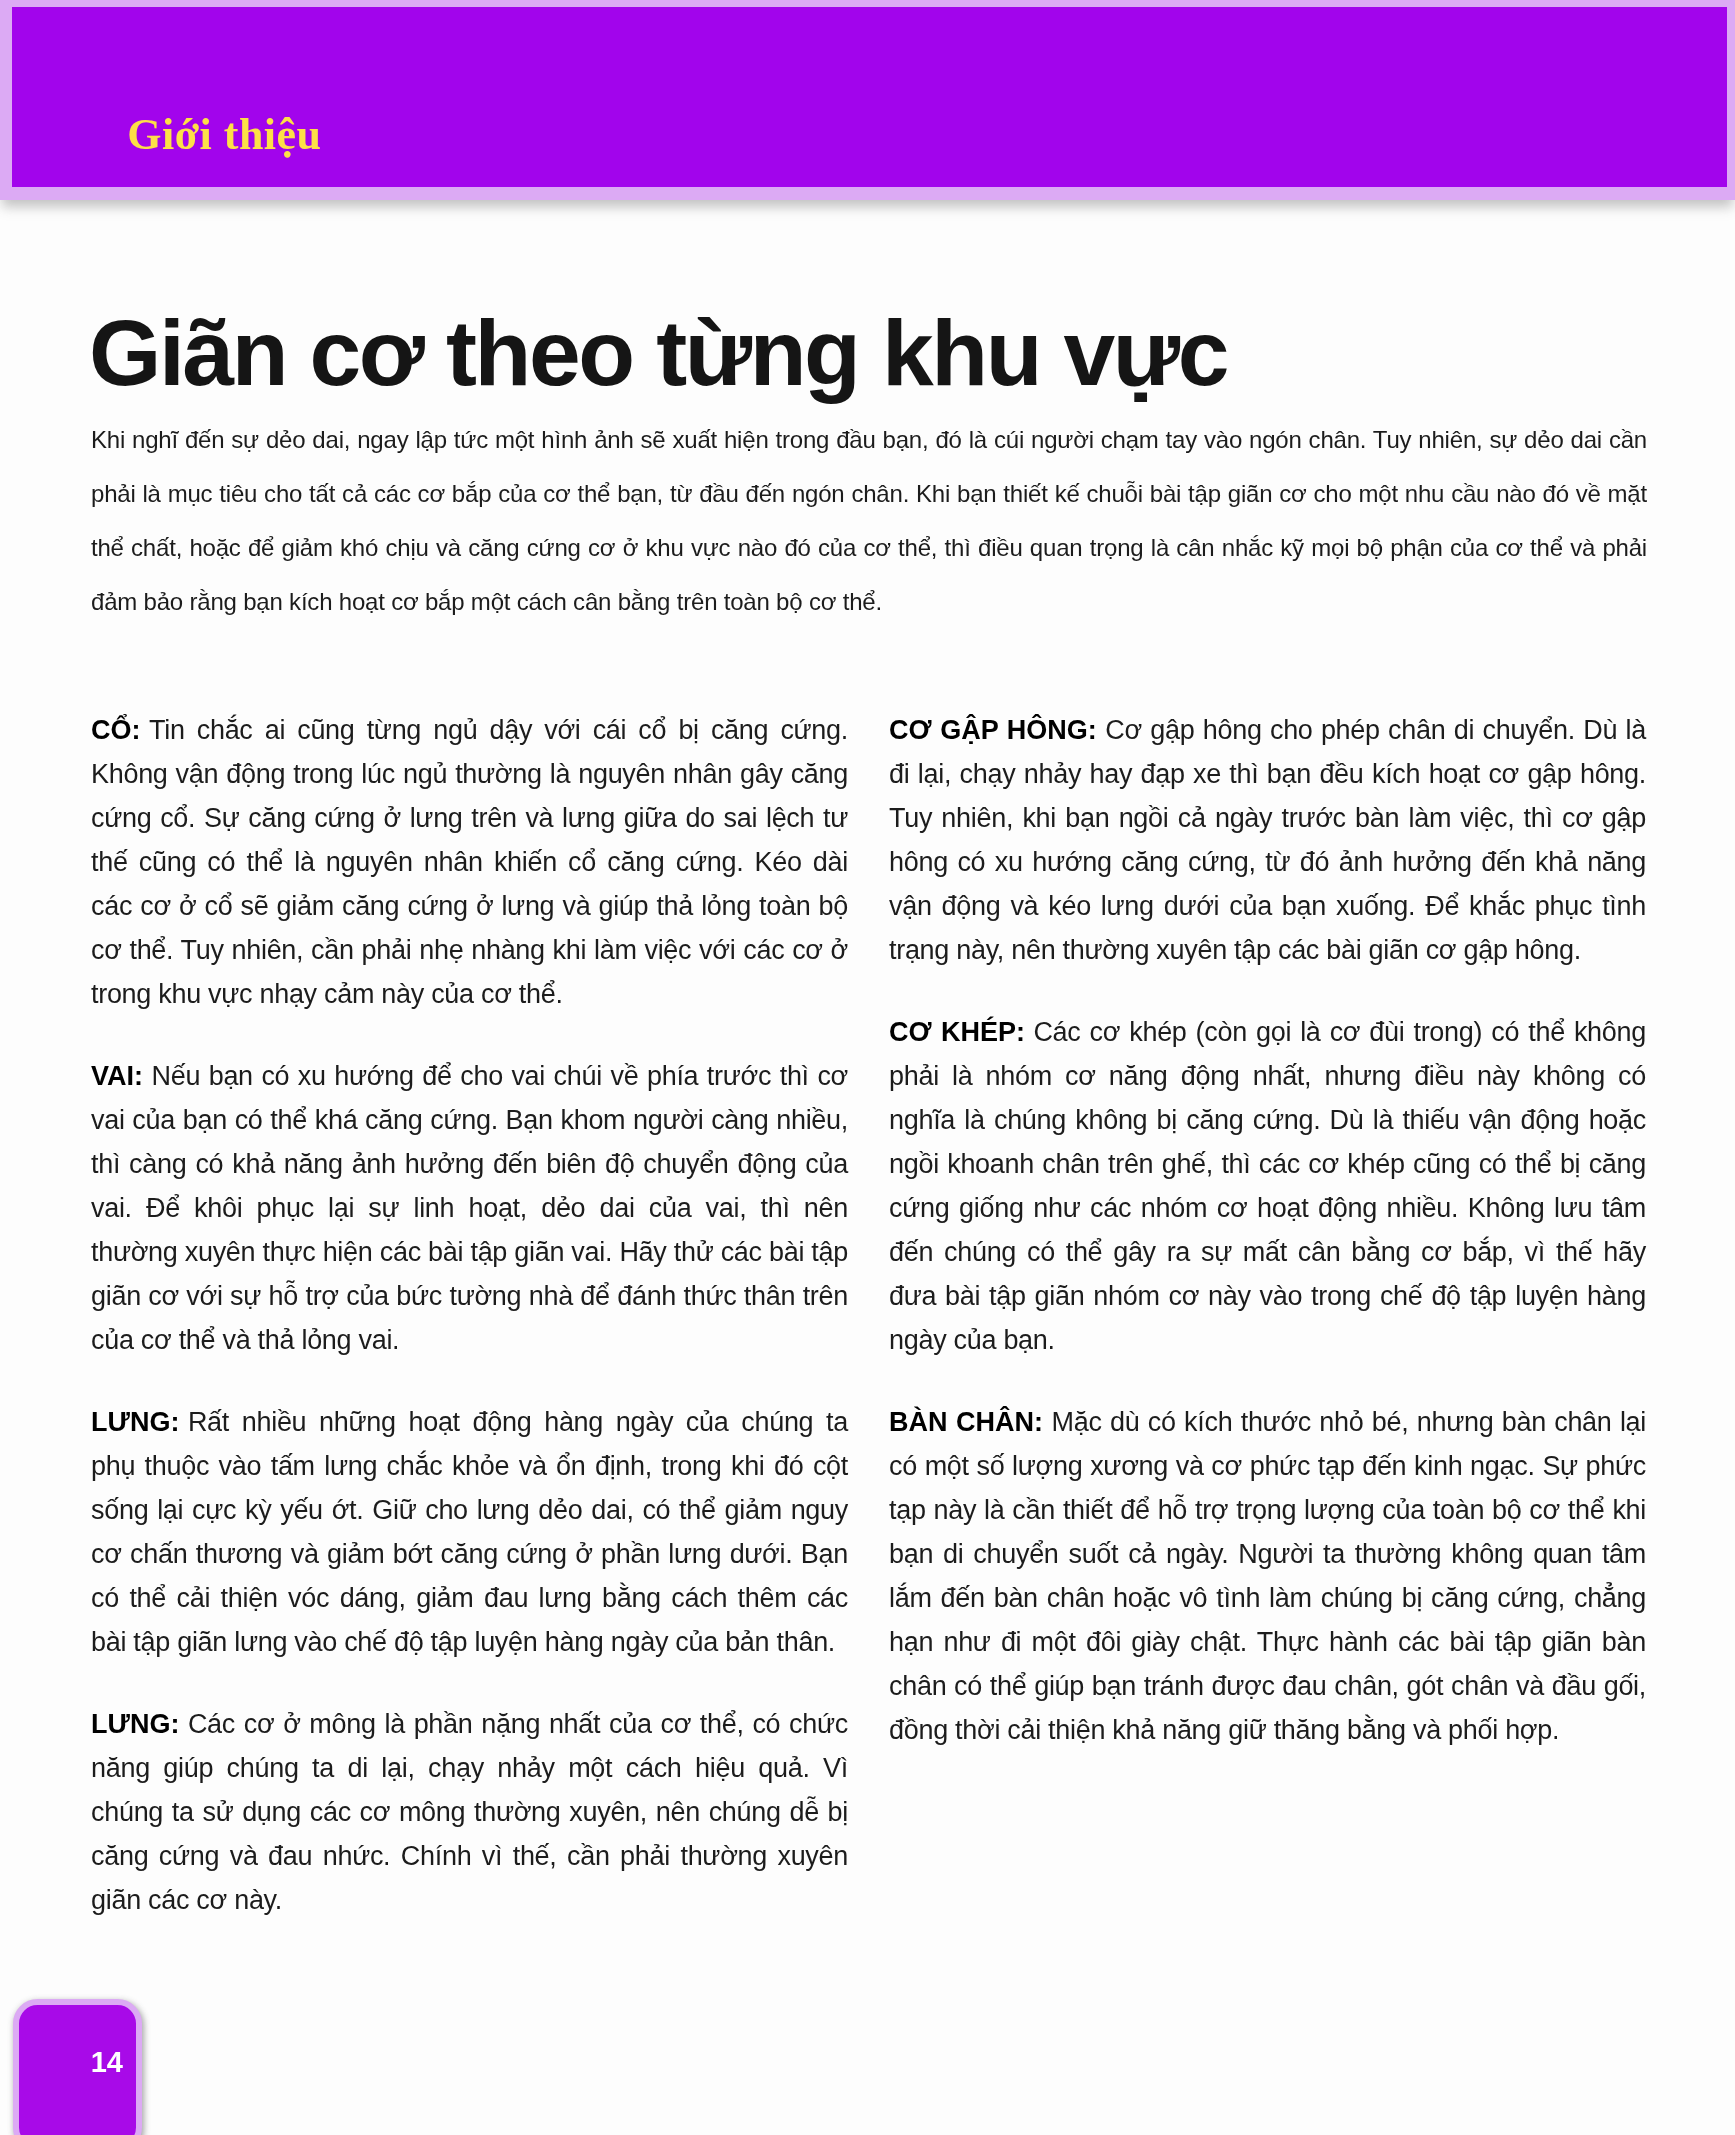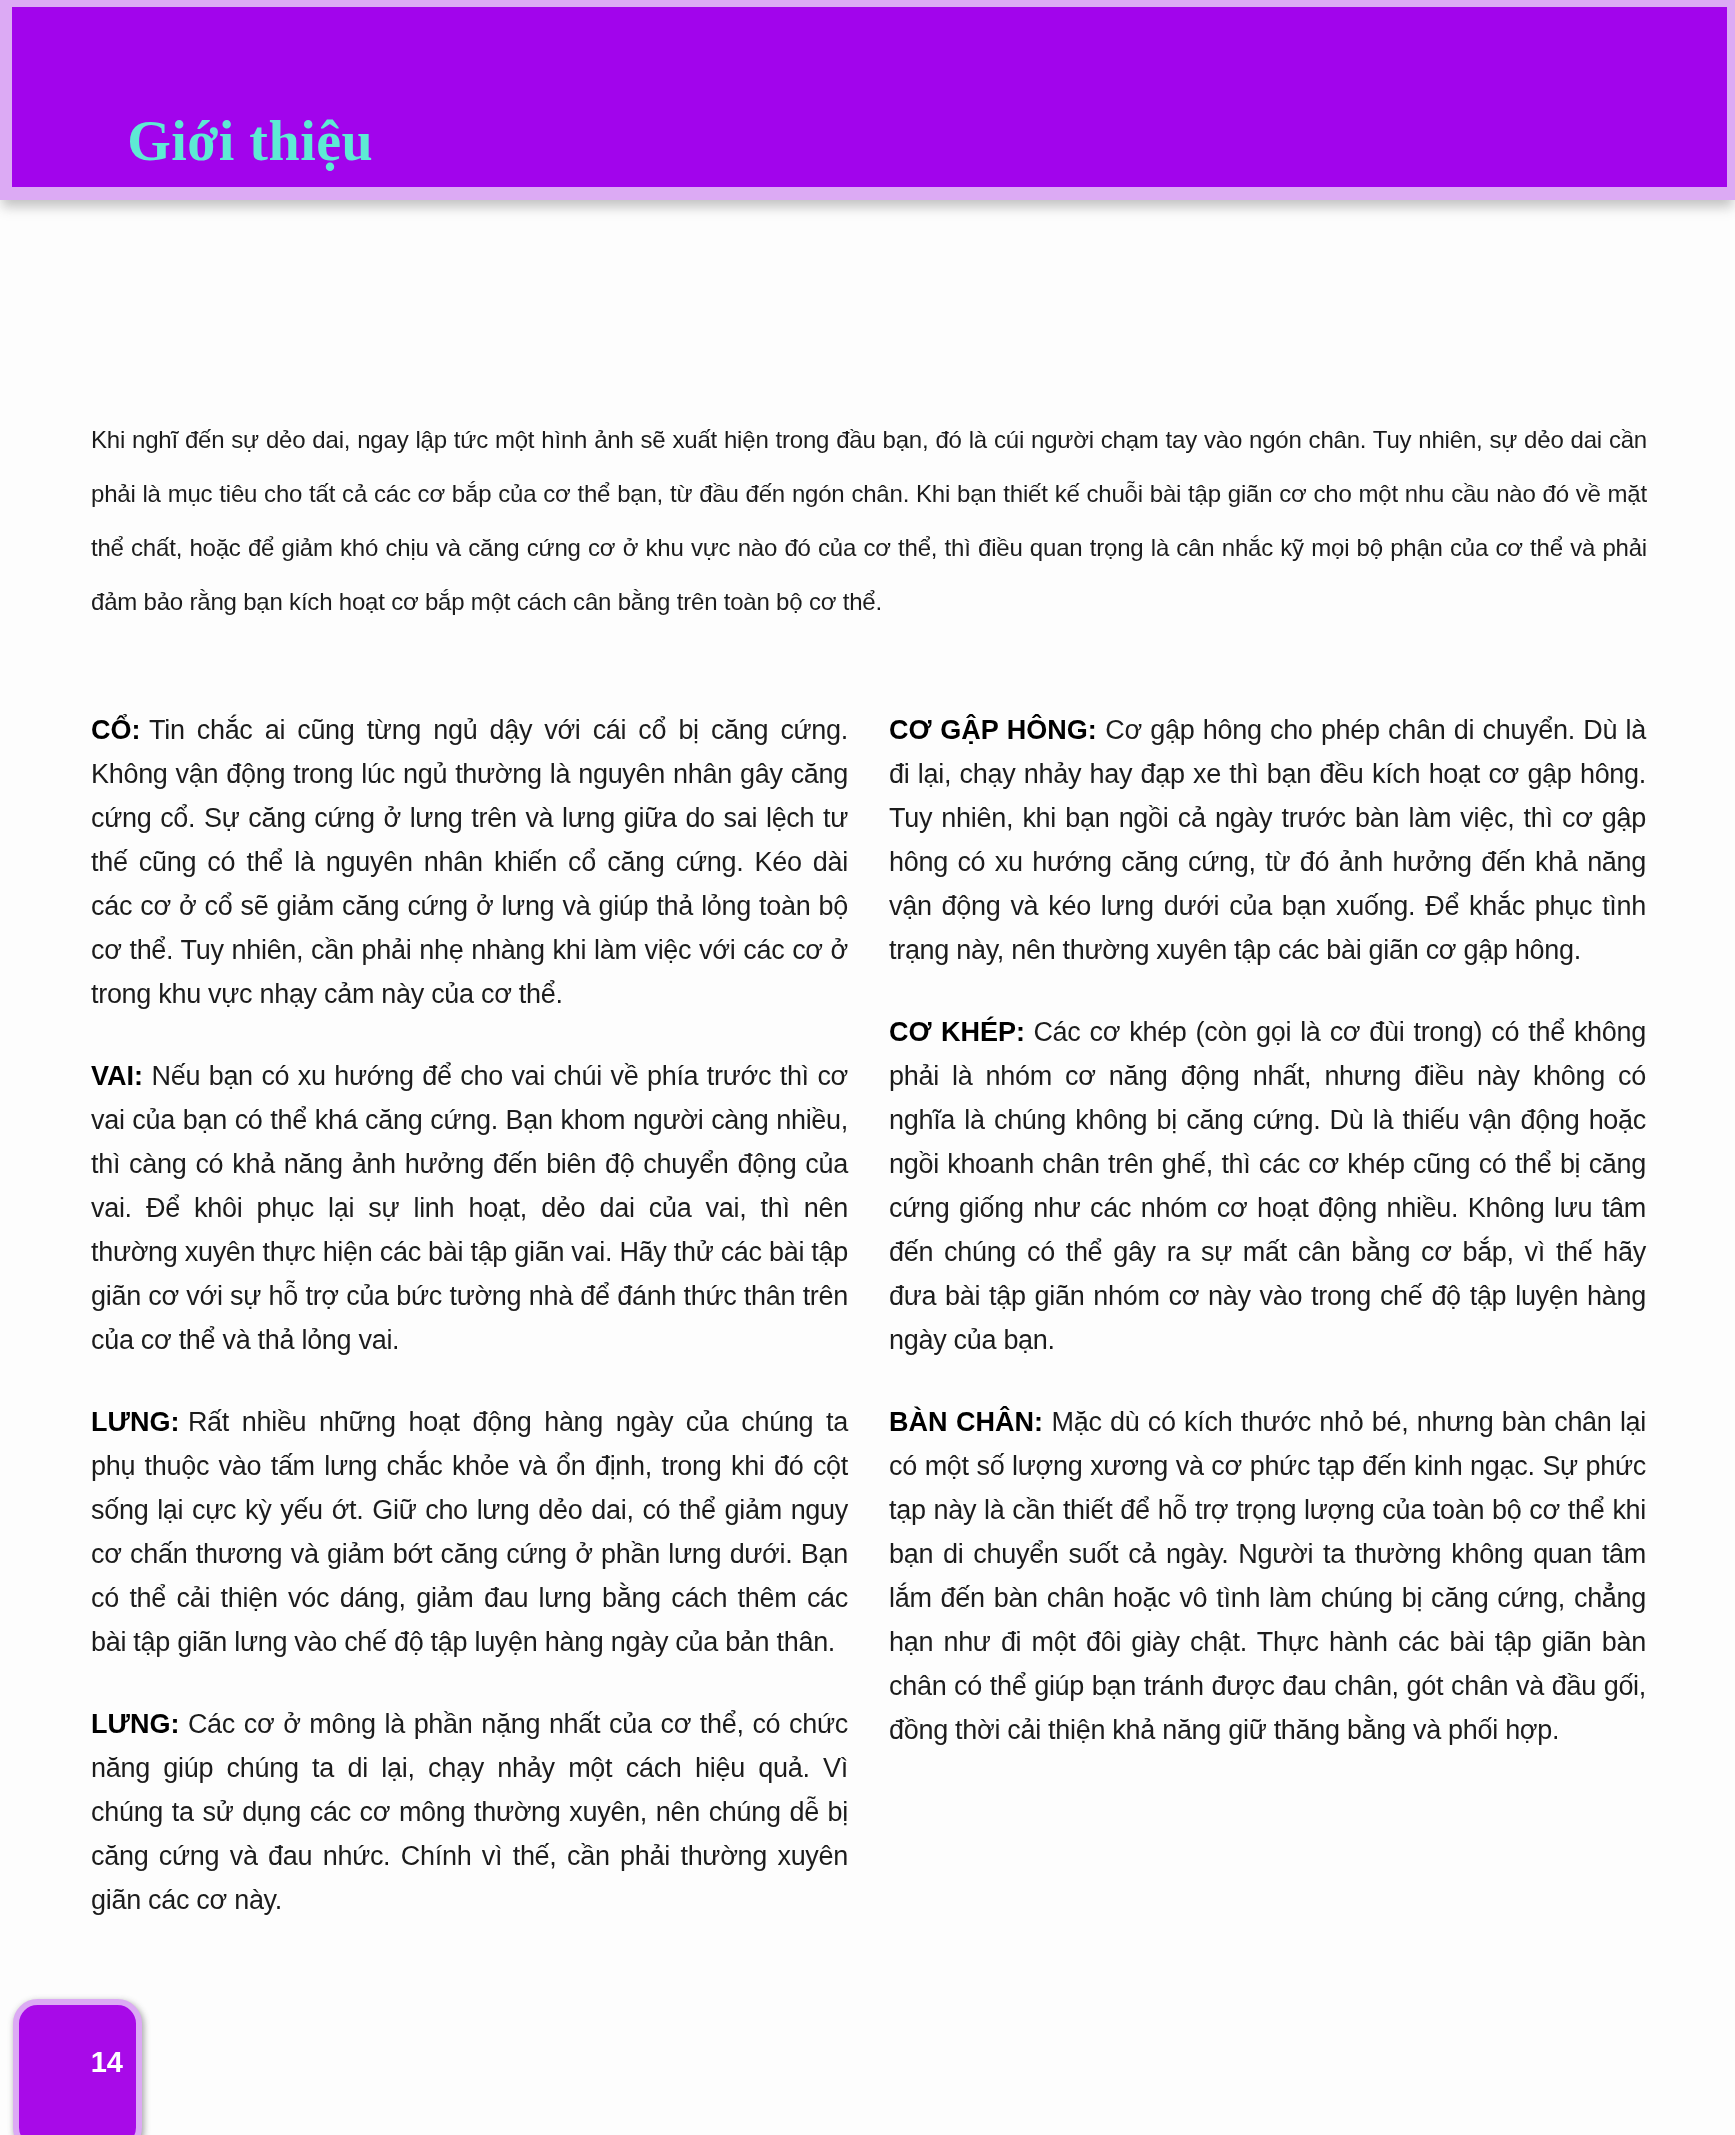--- a/index.html
+++ b/index.html
@@ -17,21 +17,21 @@
     background:#dcaaf4;
     box-shadow:0 8.5px 11.3px -1.9px rgba(90,90,90,.35);
   }
   .top-banner-inner{
     position:absolute;left:12.2px;right:8.5px;top:6.6px;bottom:13px;
     background:#a204ec;
   }
   .eyebrow{
     position:absolute;left:115px;top:102px;
     font-family:"Liberation Serif",serif;
-    font-size:56px;font-weight:bold;color:#5eead4;
+    font-size:44px;font-weight:bold;color:#fde047;
     letter-spacing:0.5px;
   }
   
   .page-title{
     position:absolute;left:89px;top:243px;width:1582px;
     font-size:93px;font-weight:bold;letter-spacing:-2.4px;
     color:#151515;line-height:1.05;
   }
   
   .intro{
@@ -81,20 +81,21 @@
 <body>
 
 <div class="page">
 
   <div class="top-banner">
     <div class="top-banner-inner">
       <div class="eyebrow">Giới thiệu</div>
     </div>
   </div>
 
+  <h1 class="page-title">Giãn cơ theo từng khu vực</h1>
 
   <p class="intro">Khi nghĩ đến sự dẻo dai, ngay lập tức một hình ảnh sẽ xuất hiện trong đầu bạn, đó là cúi người chạm tay vào ngón chân. Tuy nhiên, sự dẻo dai cần phải là mục tiêu cho tất cả các cơ bắp của cơ thể bạn, từ đầu đến ngón chân. Khi bạn thiết kế chuỗi bài tập giãn cơ cho một nhu cầu nào đó về mặt thể chất, hoặc để giảm khó chịu và căng cứng cơ ở khu vực nào đó của cơ thể, thì điều quan trọng là cân nhắc kỹ mọi bộ phận của cơ thể và phải đảm bảo rằng bạn kích hoạt cơ bắp một cách cân bằng trên toàn bộ cơ thể.</p>
 
   <div class="columns">
     <div class="col">
       <p class="sec"><b class="lead">CỔ:</b><span>Tin chắc ai cũng từng ngủ dậy với cái cổ bị căng cứng. Không vận động trong lúc ngủ thường là nguyên nhân gây căng cứng cổ. Sự căng cứng ở lưng trên và lưng giữa do sai lệch tư thế cũng có thể là nguyên nhân khiến cổ căng cứng. Kéo dài các cơ ở cổ sẽ giảm căng cứng ở lưng và giúp thả lỏng toàn bộ cơ thể. Tuy nhiên, cần phải nhẹ nhàng khi làm việc với các cơ ở trong khu vực nhạy cảm này của cơ thể.</span></p>
       <p class="sec"><b class="lead">VAI:</b><span>Nếu bạn có xu hướng để cho vai chúi về phía trước thì cơ vai của bạn có thể khá căng cứng. Bạn khom người càng nhiều, thì càng có khả năng ảnh hưởng đến biên độ chuyển động của vai. Để khôi phục lại sự linh hoạt, dẻo dai của vai, thì nên thường xuyên thực hiện các bài tập giãn vai. Hãy thử các bài tập giãn cơ với sự hỗ trợ của bức tường nhà để đánh thức thân trên của cơ thể và thả lỏng vai.</span></p>
       <p class="sec"><b class="lead">LƯNG:</b><span>Rất nhiều những hoạt động hàng ngày của chúng ta phụ thuộc vào tấm lưng chắc khỏe và ổn định, trong khi đó cột sống lại cực kỳ yếu ớt. Giữ cho lưng dẻo dai, có thể giảm nguy cơ chấn thương và giảm bớt căng cứng ở phần lưng dưới. Bạn có thể cải thiện vóc dáng, giảm đau lưng bằng cách thêm các bài tập giãn lưng vào chế độ tập luyện hàng ngày của bản thân.</span></p>
       <p class="sec"><b class="lead">LƯNG:</b><span>Các cơ ở mông là phần nặng nhất của cơ thể, có chức năng giúp chúng ta di lại, chạy nhảy một cách hiệu quả. Vì chúng ta sử dụng các cơ mông thường xuyên, nên chúng dễ bị căng cứng và đau nhức. Chính vì thế, cần phải thường xuyên giãn các cơ này.</span></p>
     </div>

